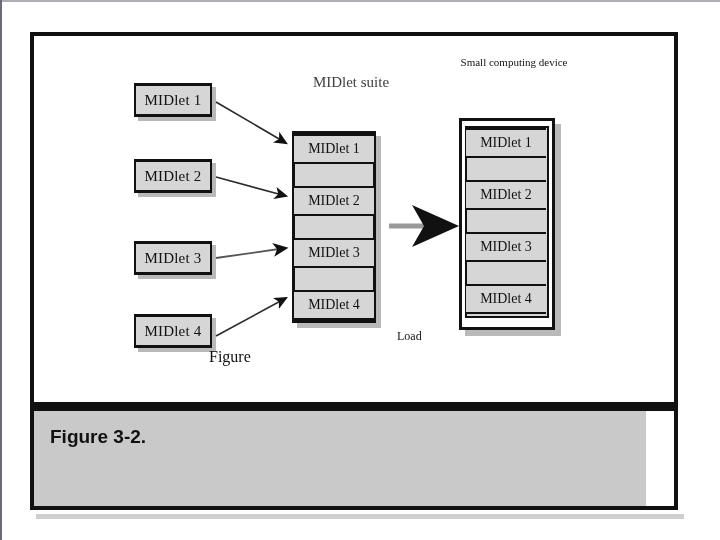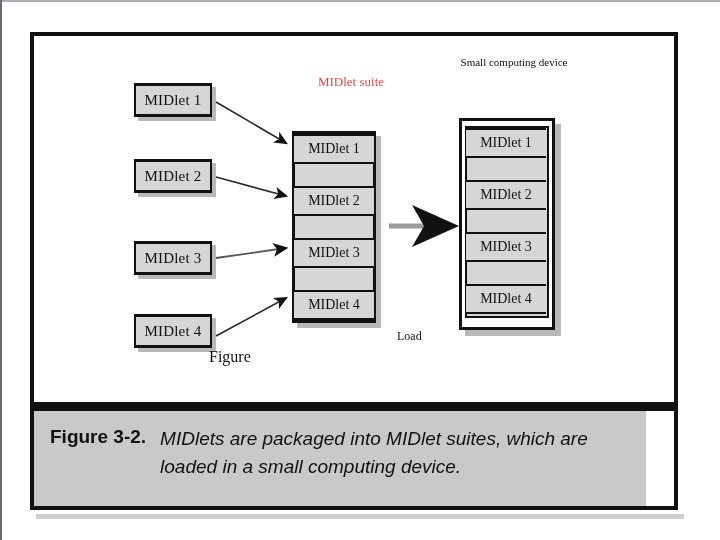--- a/index.html
+++ b/index.html
@@ -93,22 +93,22 @@
   .left-3 { top: 205px; }
   .left-4 { top: 278px; }
 
   
   .suite-title {
     position: absolute;
     left: 252px;
     top: 38px;
     width: 130px;
     text-align: center;
-    font-size: 13px;
-    color: #ef4444;
+    font-size: 15px;
+    color: #404040;
   }
   .suite-stack {
     position: absolute;
     left: 258px;
     top: 95px;
     width: 84px;
     height: 192px;
     background: #d6d6d6;
     border: 3px solid #111111;
     box-sizing: border-box;
@@ -314,16 +314,15 @@
     </svg>
 
     <div class="lbl-package">Figure</div>
     <div class="lbl-load">Load</div>
 
   </div>
 
   <div class="caption-rule"></div>
   <div class="caption">
     <div class="caption-label">Figure 3-2.</div>
-    <div class="caption-text">MIDlets are packaged into MIDlet suites, which are loaded in a small computing device.</div>
   </div>
 
 </div>
 
 </body></html>

